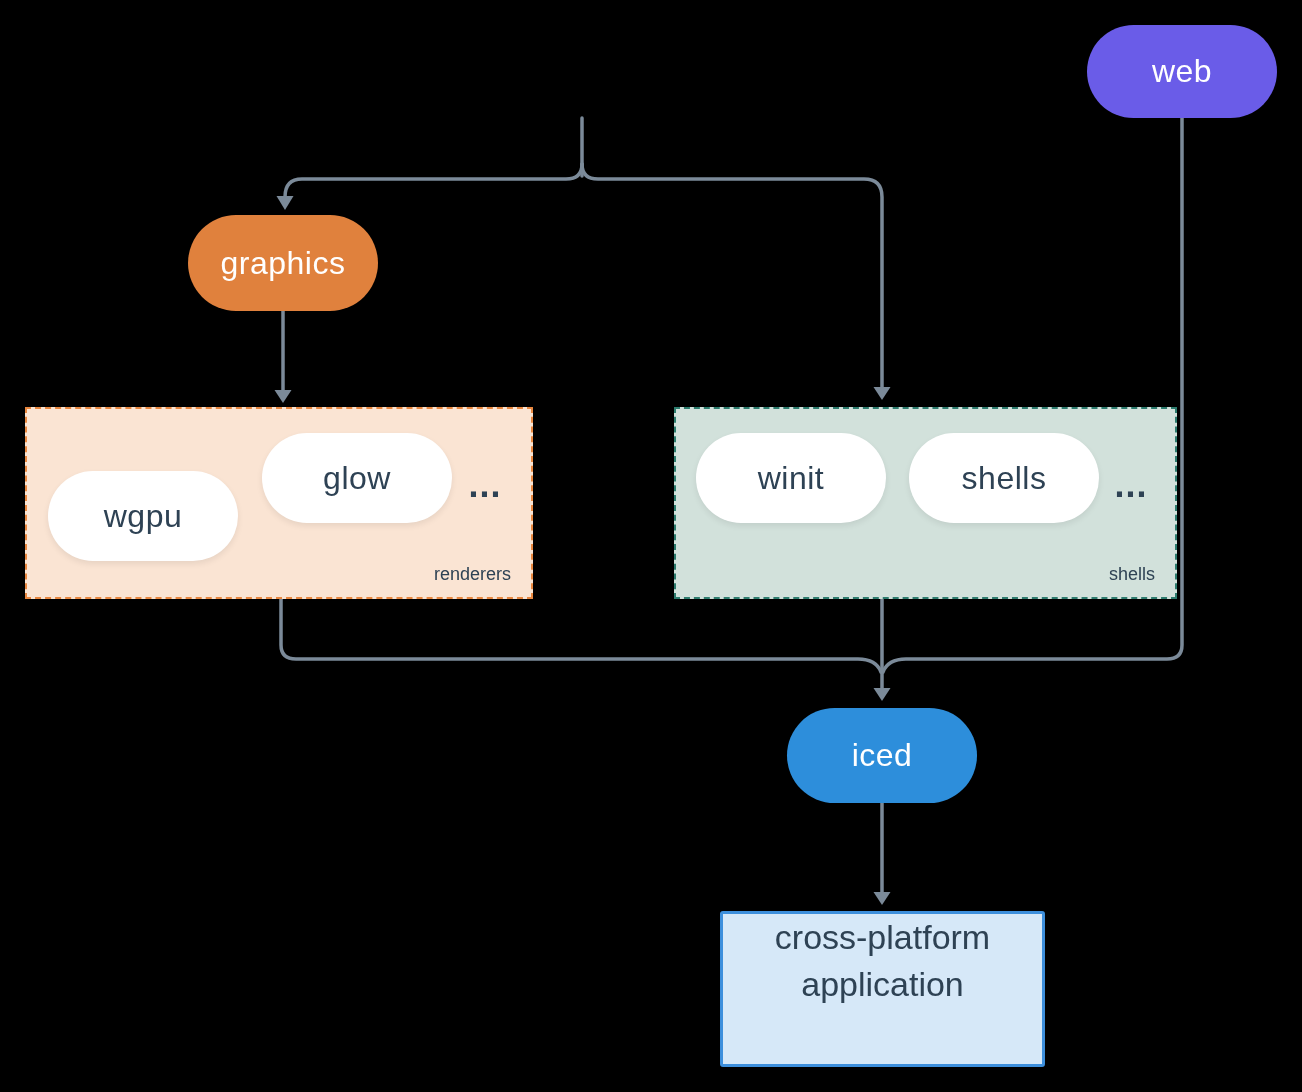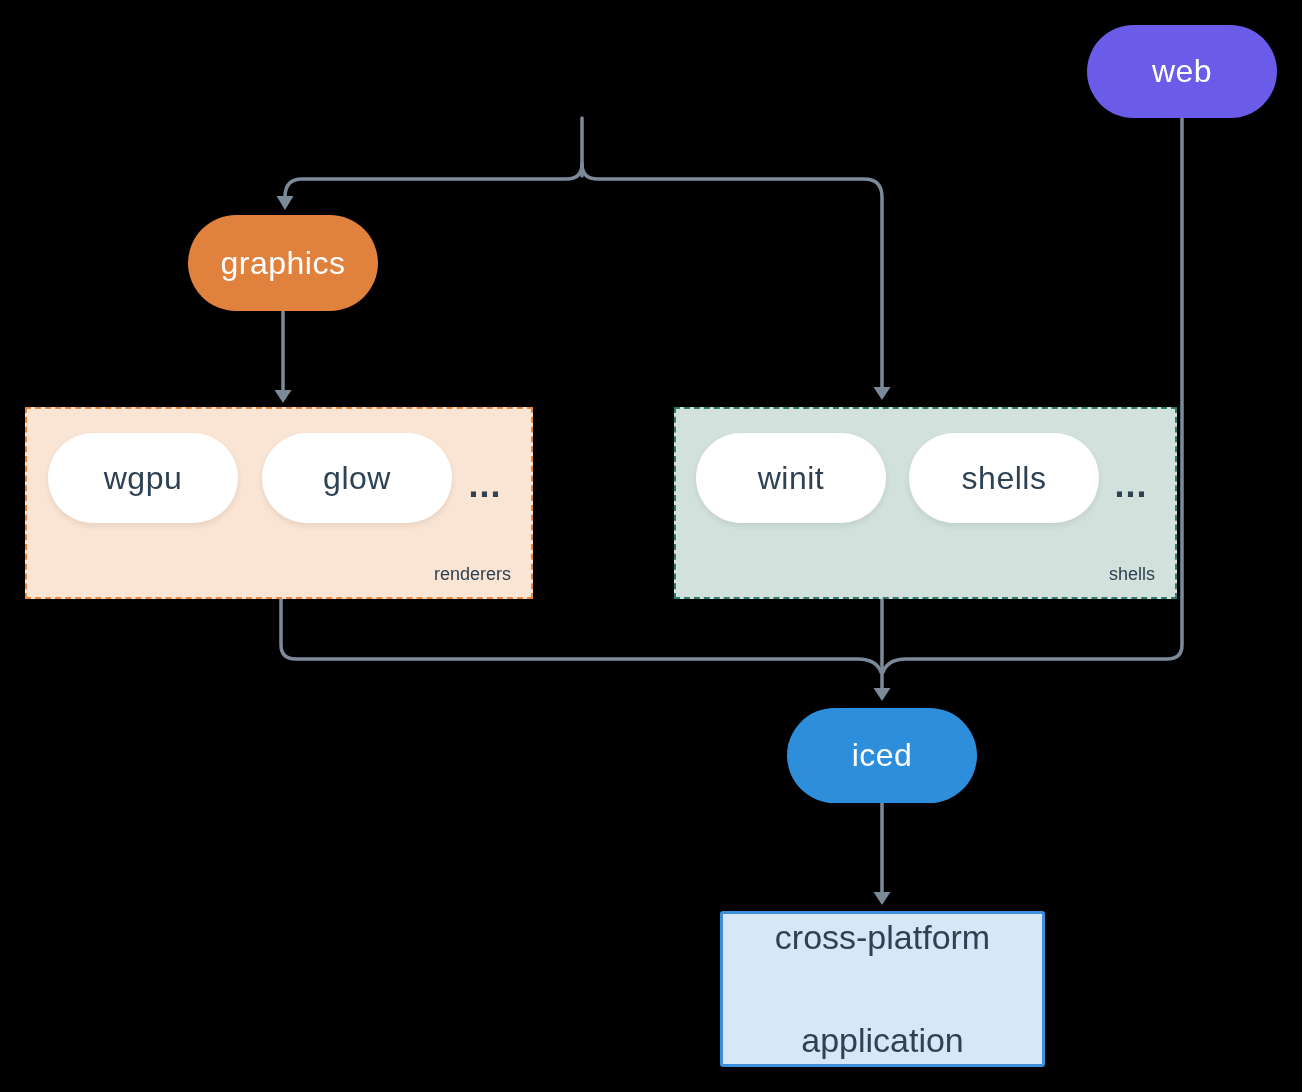--- a/index.html
+++ b/index.html
@@ -57,21 +57,21 @@
     background: var(--peach-fill);
     border-color: var(--peach-border);
   }
   #group-shells {
     left: 630px; width: 503px;
     background: var(--green-fill);
     border-color: var(--green-border);
     margin-left: 44px;
   }
   .group .pill { top: 24px; width: 190px; height: 90px; border-radius: 45px; }
-  #node-wgpu   { left: 21px; }
+  #node-wgpu   { left: 21px; margin-top: 38px; }
   #node-glow   { left: 235px; }
   #node-winit  { left: 20px; }
   #node-glutin { left: 233px; }
   .ellipsis {
     position: absolute; top: 40px;
     width: 70px; height: 60px;
     display: flex; align-items: flex-end; justify-content: center;
     color: var(--slate);
     font-size: 36px; font-weight: 700; letter-spacing: 1px;
     line-height: 48px;
@@ -86,21 +86,21 @@
 
   .app-box {
     position: absolute;
     left: 720px; top: 911px;
     width: 325px; height: 156px;
     box-sizing: border-box;
     background: var(--app-fill);
     border: 3px solid var(--app-border);
     border-radius: 3px;
     display: flex; flex-direction: column;
-    align-items: center; justify-content: space-between;
+    align-items: center; justify-content: flex-start;
     color: var(--slate);
     font-size: 34px; line-height: 47px;
   }
 </style>
 </head>
 <body>
 
 <div class="canvas">
 
   <svg class="connectors" viewBox="0 0 1302 1092" xmlns="http://www.w3.org/2000/svg">

